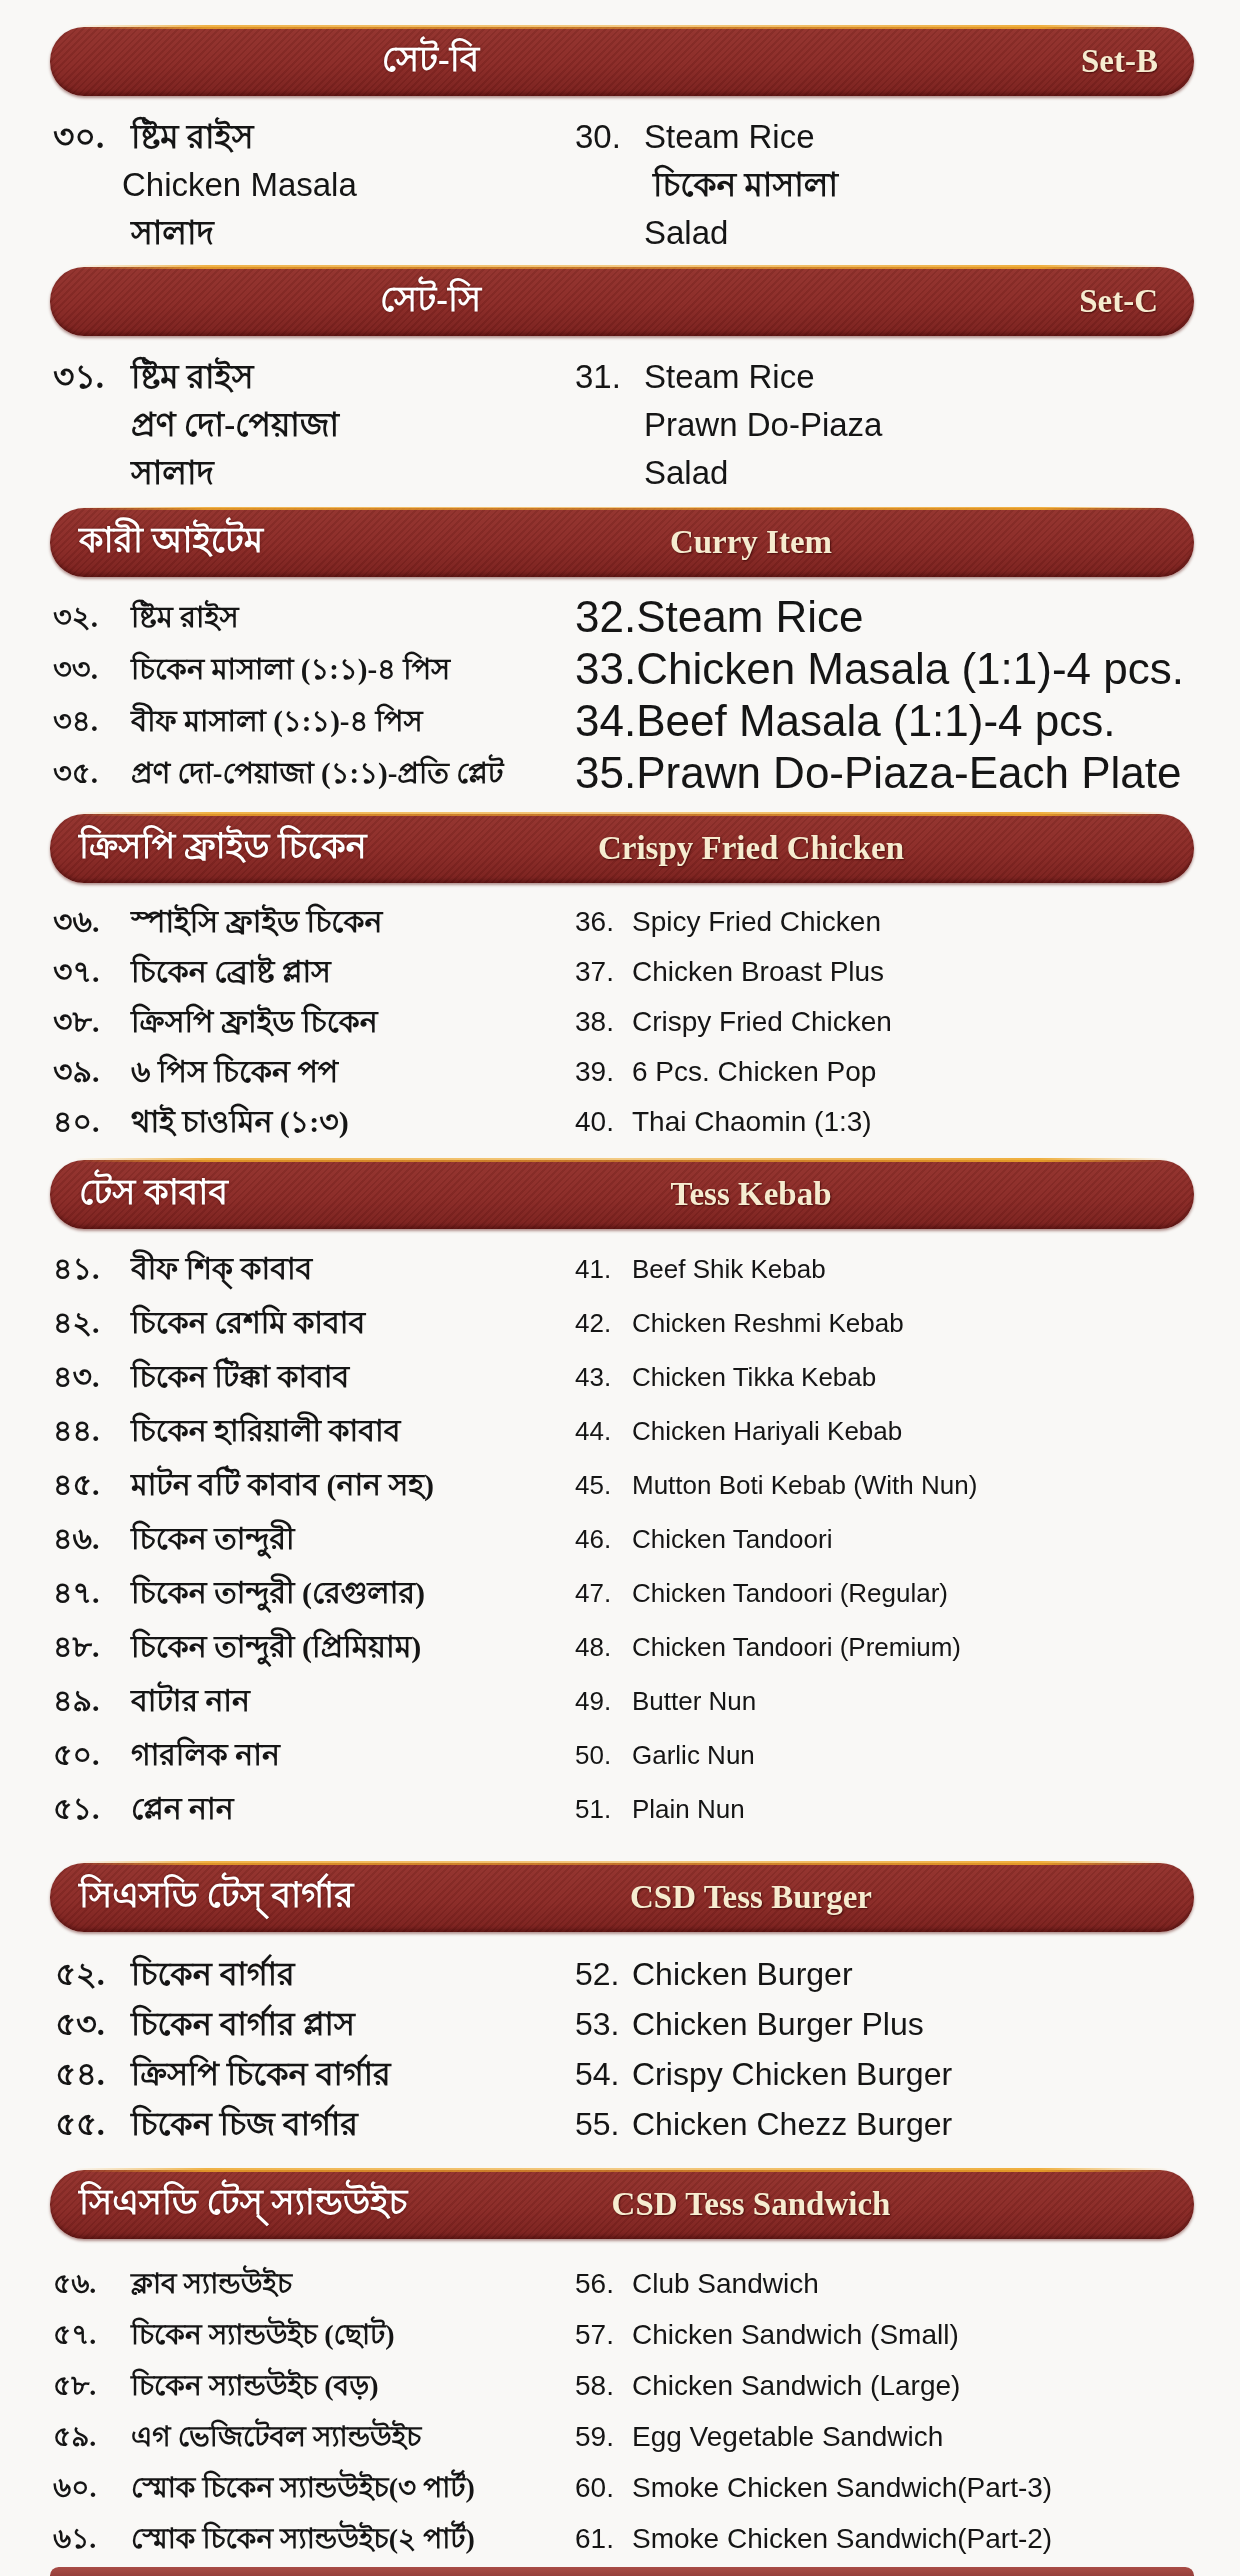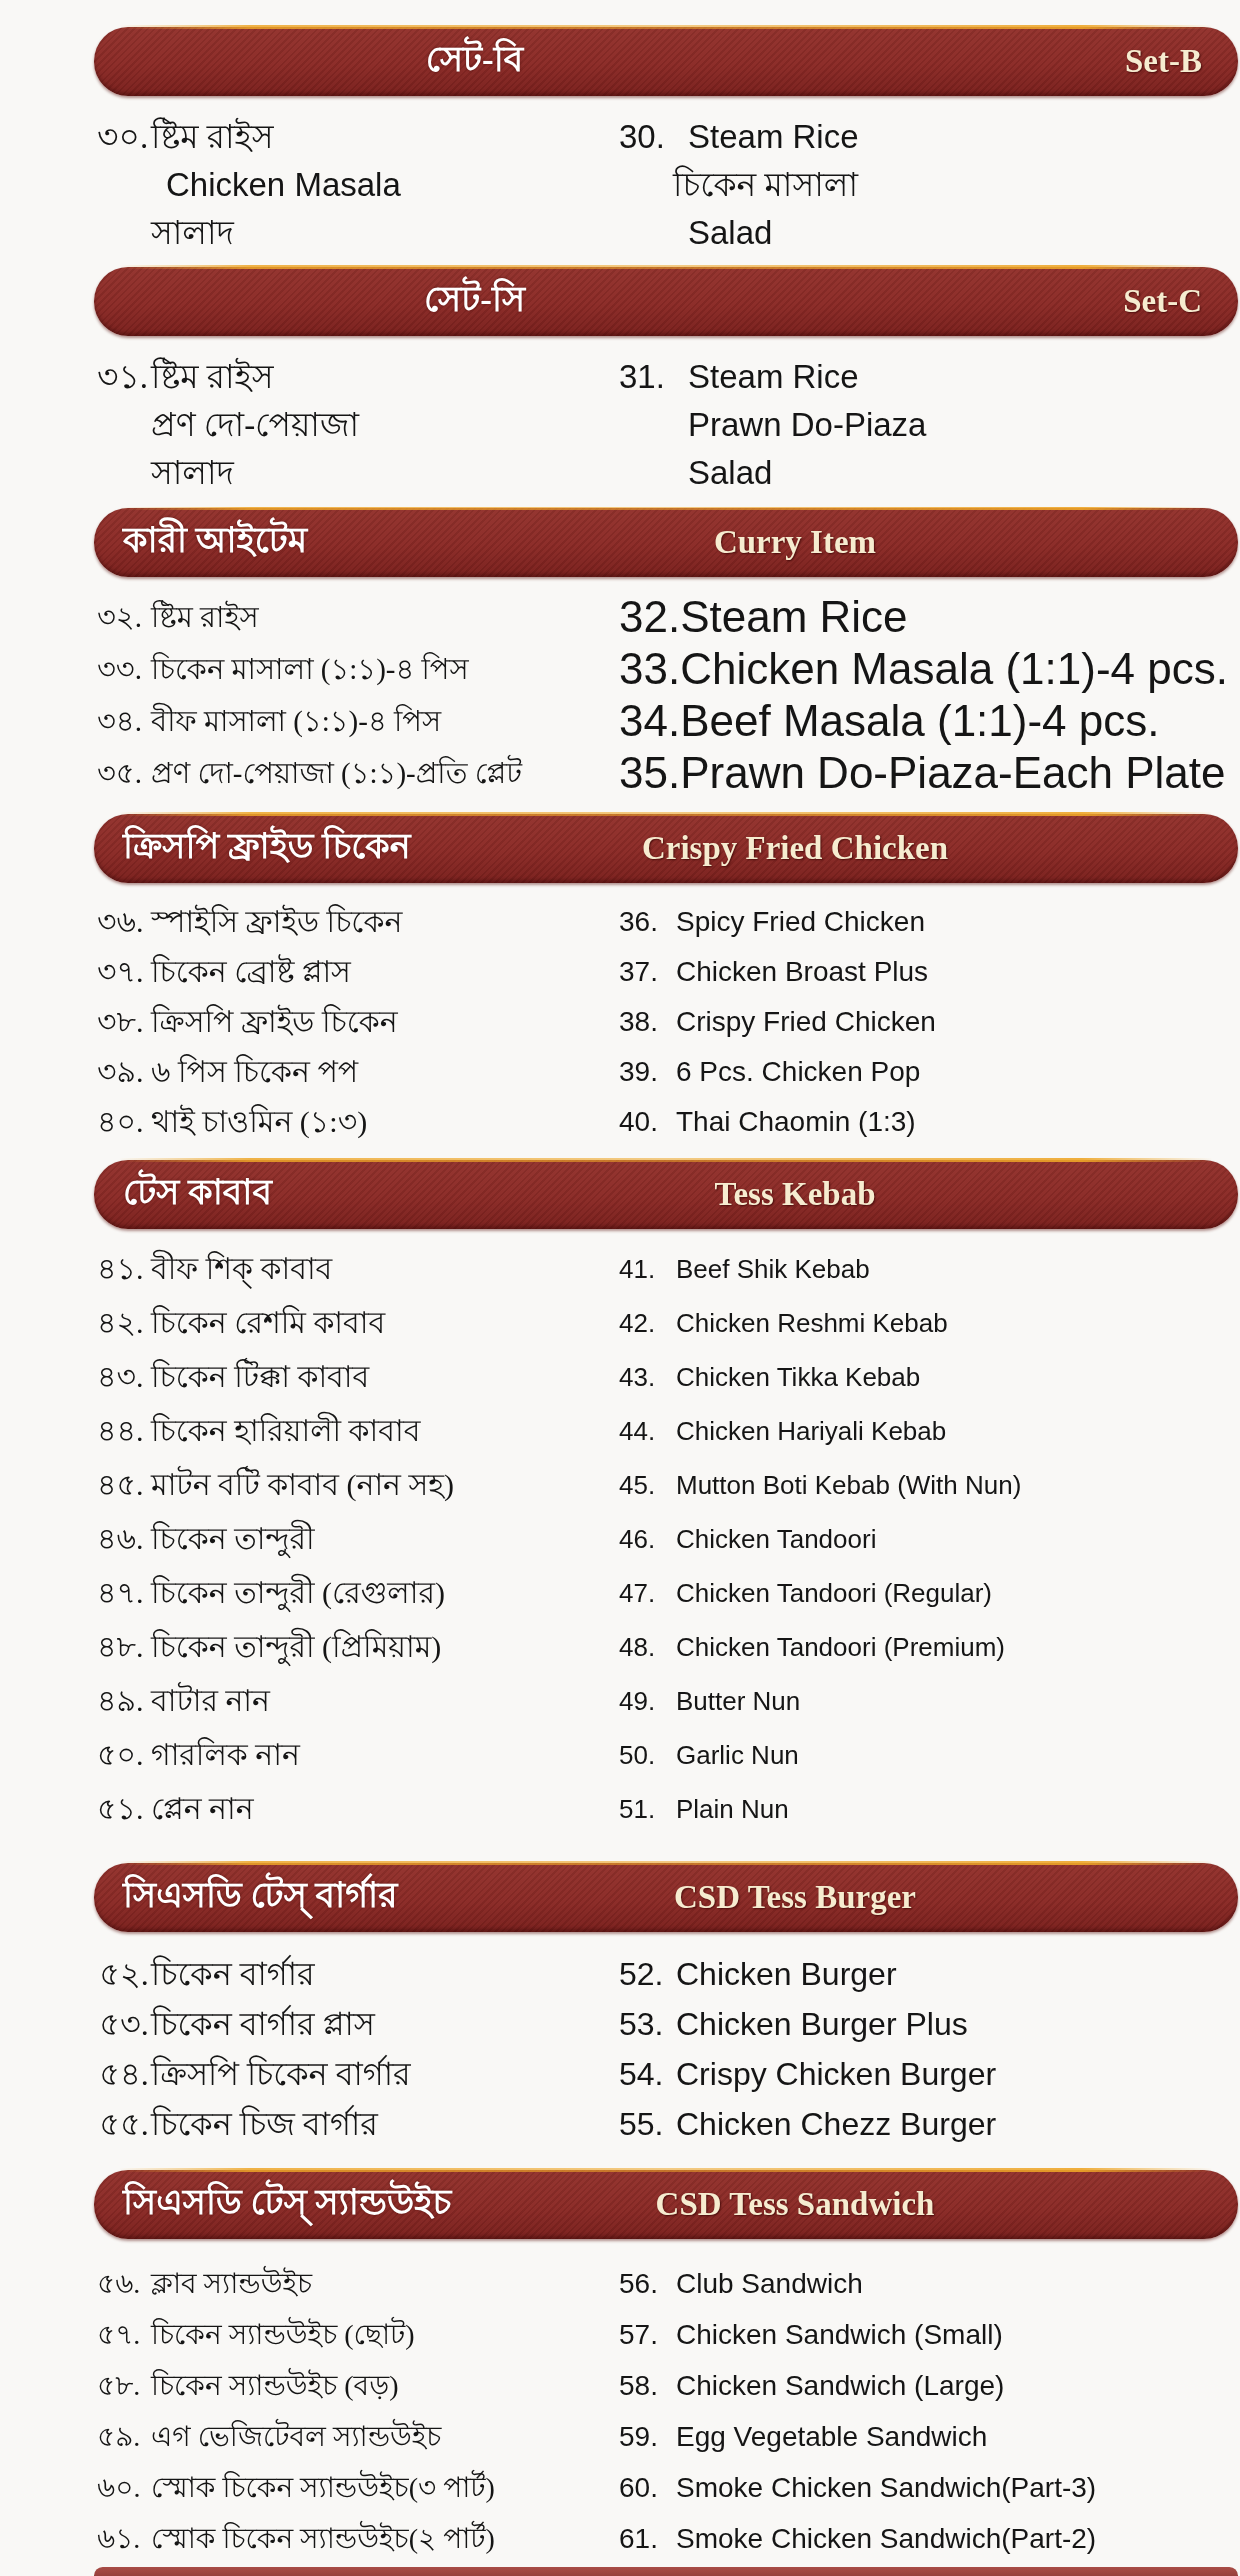--- a/index.html
+++ b/index.html
@@ -4,21 +4,21 @@
 <style>
   html,body{margin:0;padding:0;}
   body{
     width:1240px;height:2576px;
     background:#f9f8f6;
     font-family:"Liberation Sans", sans-serif;
     color:#151515;
     overflow:hidden;
     position:relative;
   }
-  .page{position:relative;width:1160px;height:2576px;padding-top:27px;box-sizing:border-box;margin-left:44px;}
+  .page{position:relative;width:1160px;height:2576px;padding-top:27px;box-sizing:border-box;}
 
   
   .bar{
     position:relative;
     margin-left:50px;
     width:1144px;height:69px;
     border-radius:34px;
     background:
       repeating-linear-gradient(135deg, rgba(0,0,0,0.07) 0 1.9px, rgba(255,255,255,0.02) 1.9px 4.8px),
       linear-gradient(180deg,#93322d 0%, #8b2a26 55%, #791f1c 100%);
@@ -47,21 +47,21 @@
   .bar.hdr-set .bn{left:0;right:383px;justify-content:center;}
   .bar.hdr-set .en{right:36px;}
   
   .bar.hdr-cat .bn{left:29px;}
   .bar.hdr-cat .en{left:258px;right:0;justify-content:center;}
 
   
   .rows{margin-left:53px;width:1141px;}
   .row{display:grid;grid-template-columns:522px 1fr;}
   .cell{display:flex;align-items:baseline;white-space:nowrap;}
-  .bn-cell{font-family:"Liberation Serif", serif;font-weight:normal;}
+  .bn-cell{font-family:"Liberation Serif", serif;font-weight:bold;gap:24px;}
   .en-cell{font-family:"Liberation Sans", sans-serif;}
   .num{display:inline-block;}
   .bn-cell .num{min-width:54px;}
   .en-cell .num{min-width:57px;}
 
   
   .sec-set  .row{height:48px;line-height:48px;}
   .sec-set  .bn-cell{font-size:33px;}
   .sec-set  .en-cell{font-size:33px;}
   .sec-set  .en-cell .num{min-width:69px;}

